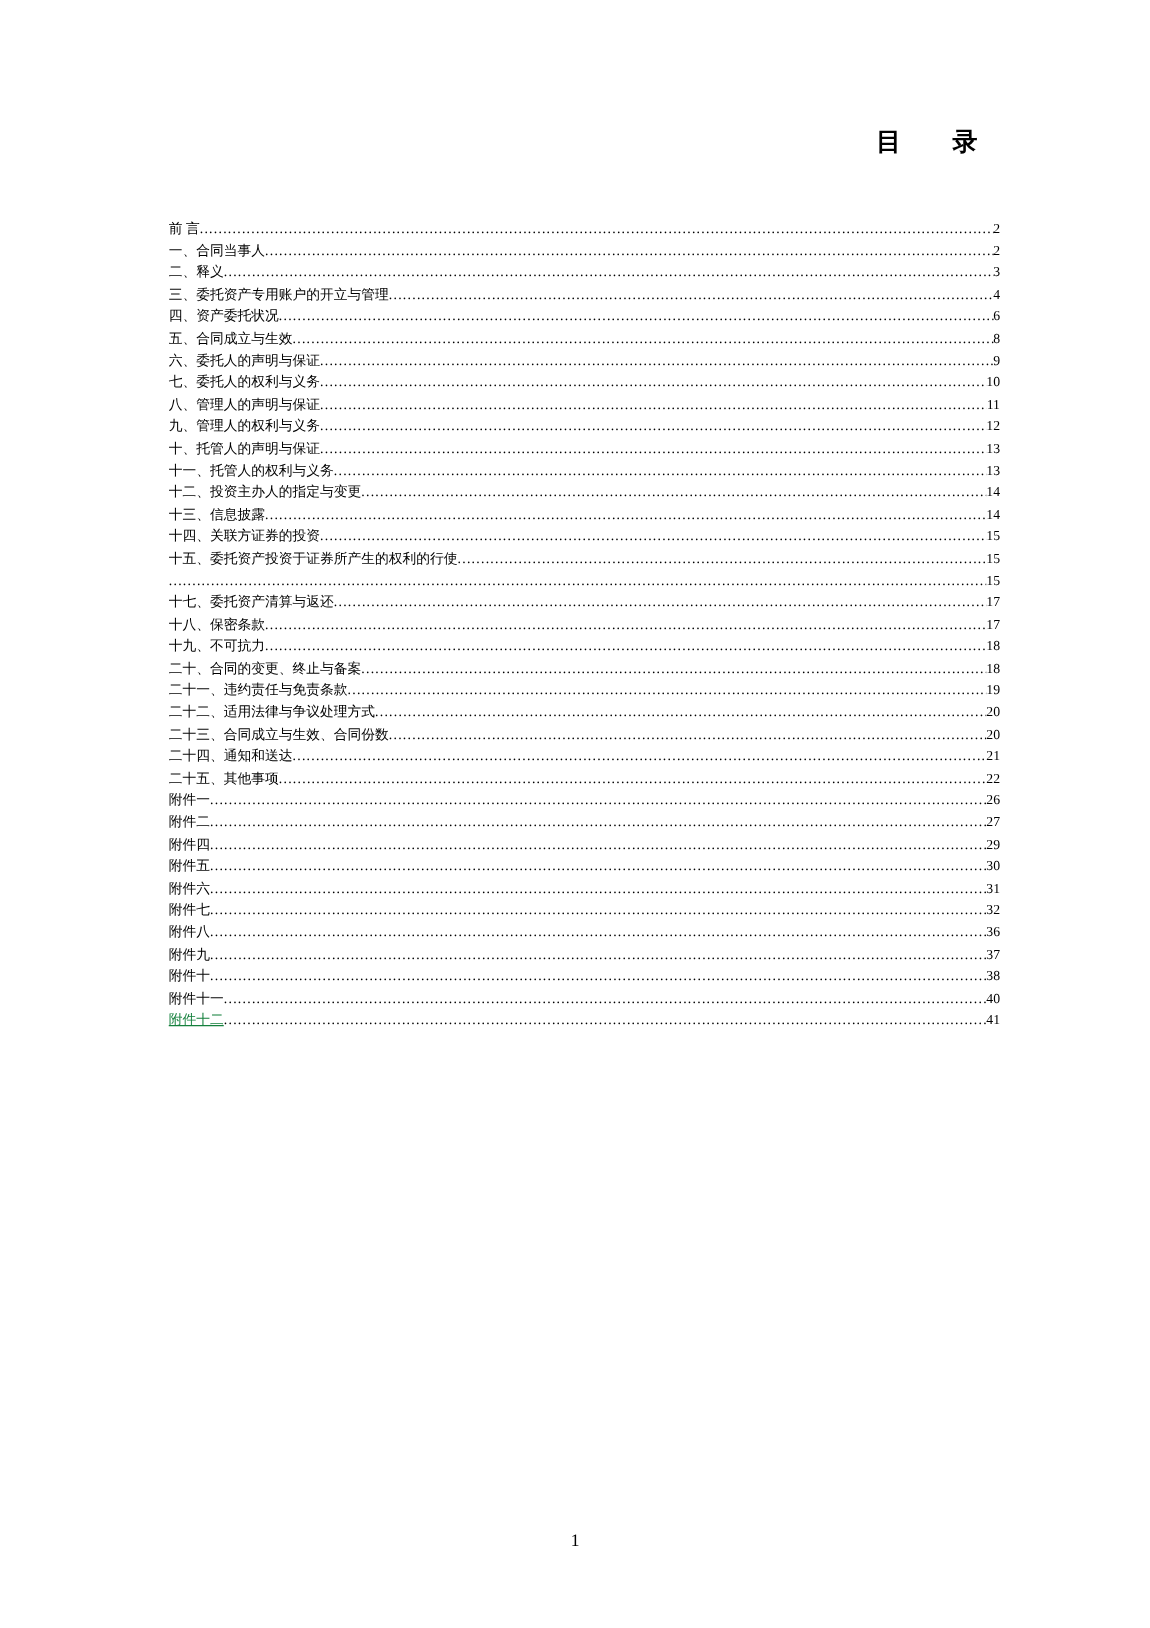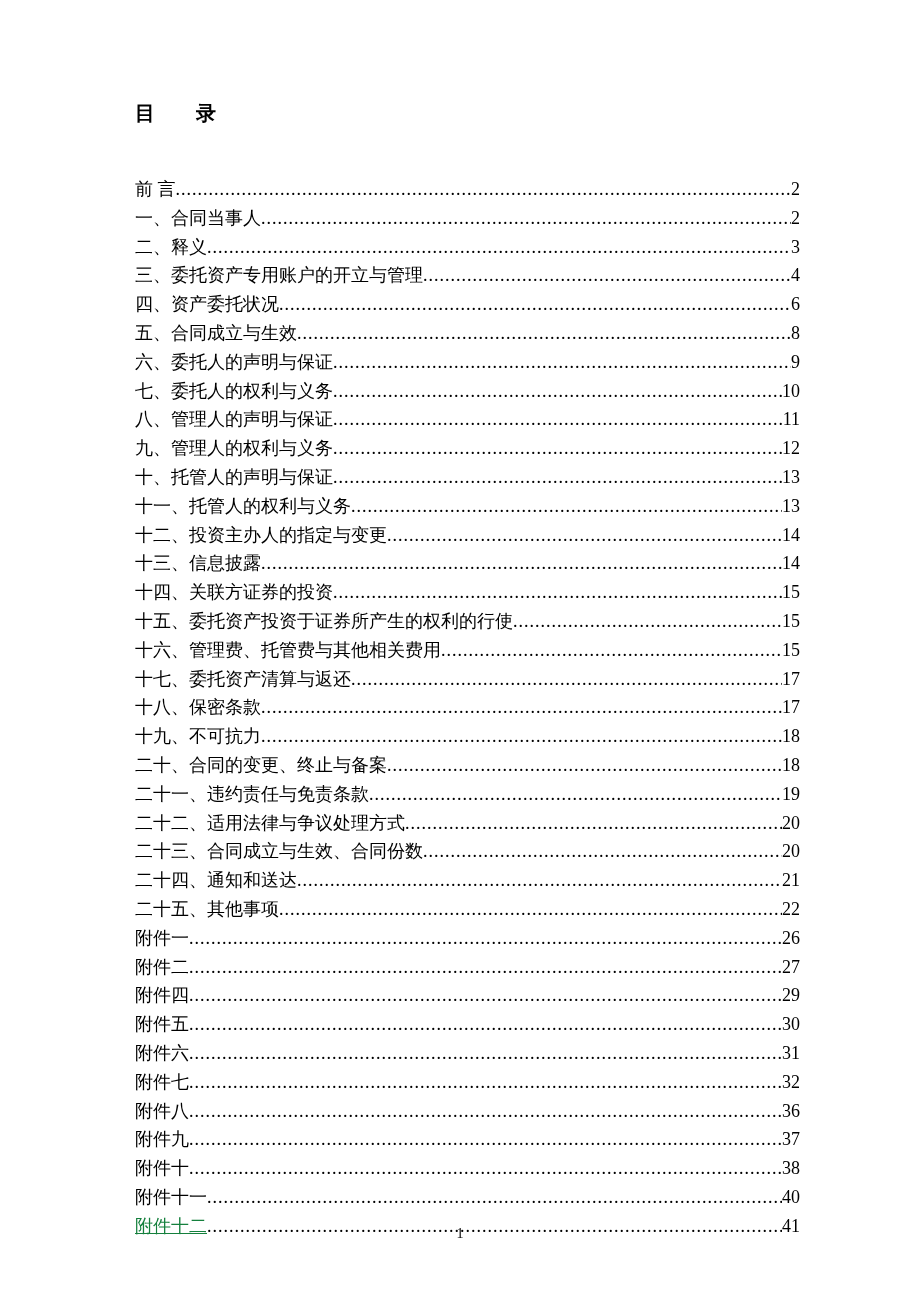--- a/index.html
+++ b/index.html
@@ -11,29 +11,29 @@
       background: #ffffff;
       font-family: "SimSun", "宋体", serif;
       width: 920px;
       height: 1302px;
       position: relative;
     }
     .page {
       padding: 100px 120px 0 135px;
     }
     .title {
-      text-align: left;
+      text-align: right;
       font-size: 20px;
       font-weight: bold;
       letter-spacing: 18px;
       margin-bottom: 48px;
       color: #000;
     }
     .toc {
-      font-size: 18px;
+      font-size: 11px;
       color: #000;
     }
     .toc-entry {
       display: flex;
       align-items: baseline;
       line-height: 1.6;
       margin-bottom: 0px;
       white-space: nowrap;
     }
     .toc-label {
@@ -147,21 +147,20 @@
         <span class="toc-label">十四、关联方证券的投资</span>
         <span class="dots"></span>
         <span class="toc-page">15</span>
       </div>
       <div class="toc-entry">
         <span class="toc-label">十五、委托资产投资于证券所产生的权利的行使</span>
         <span class="dots"></span>
         <span class="toc-page">15</span>
       </div>
       <div class="toc-entry">
-        <span class="toc-label">十六、管理费、托管费与其他相关费用</span>
         <span class="dots"></span>
         <span class="toc-page">15</span>
       </div>
       <div class="toc-entry">
         <span class="toc-label">十七、委托资产清算与返还</span>
         <span class="dots"></span>
         <span class="toc-page">17</span>
       </div>
       <div class="toc-entry">
         <span class="toc-label">十八、保密条款</span>

